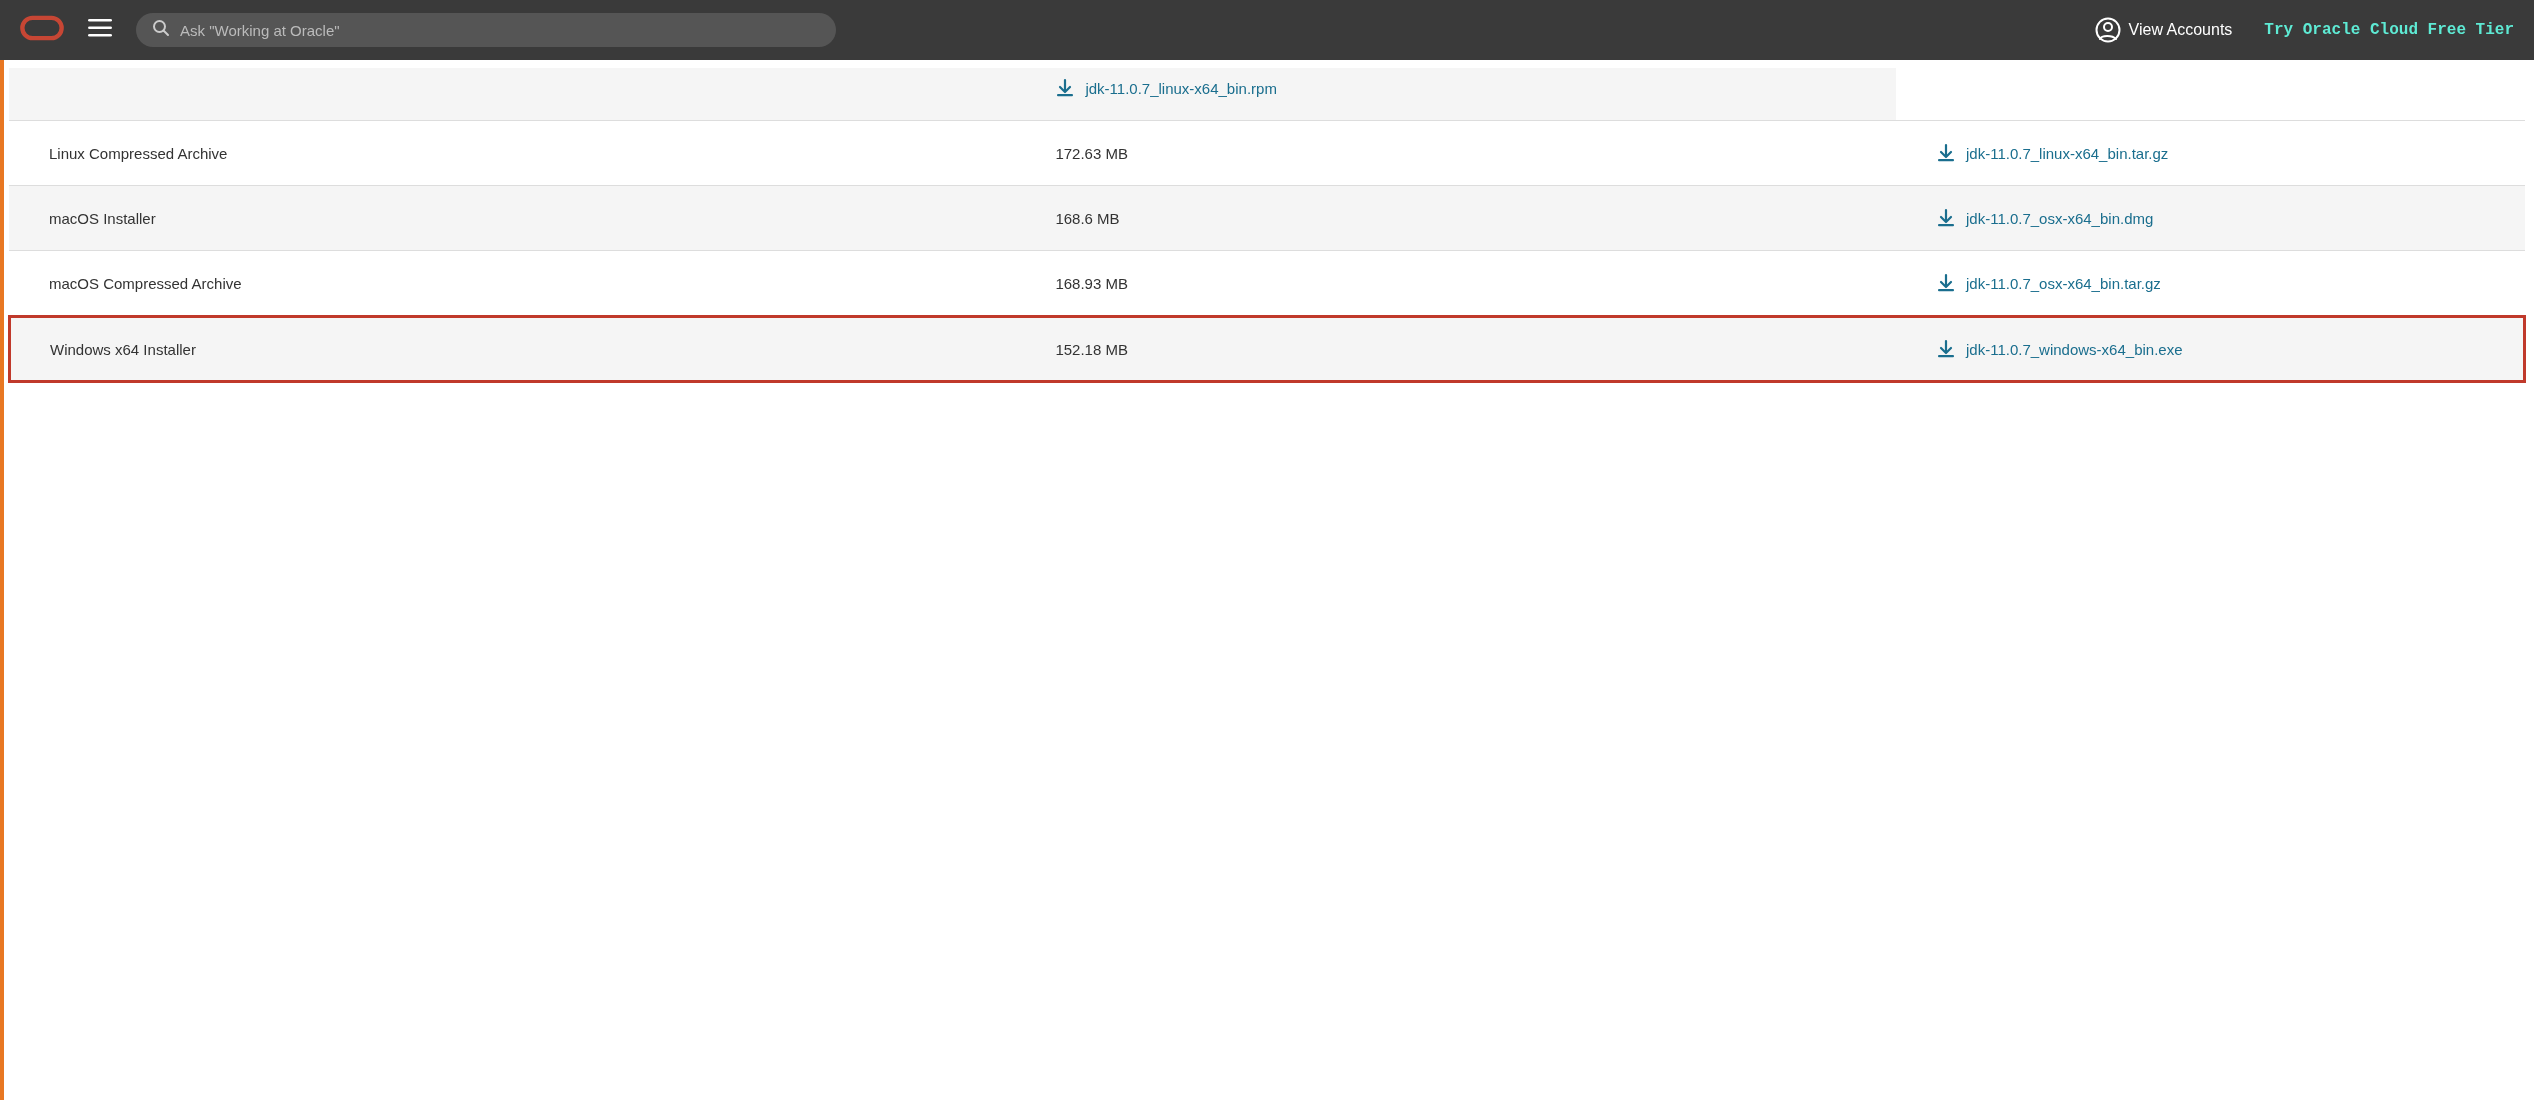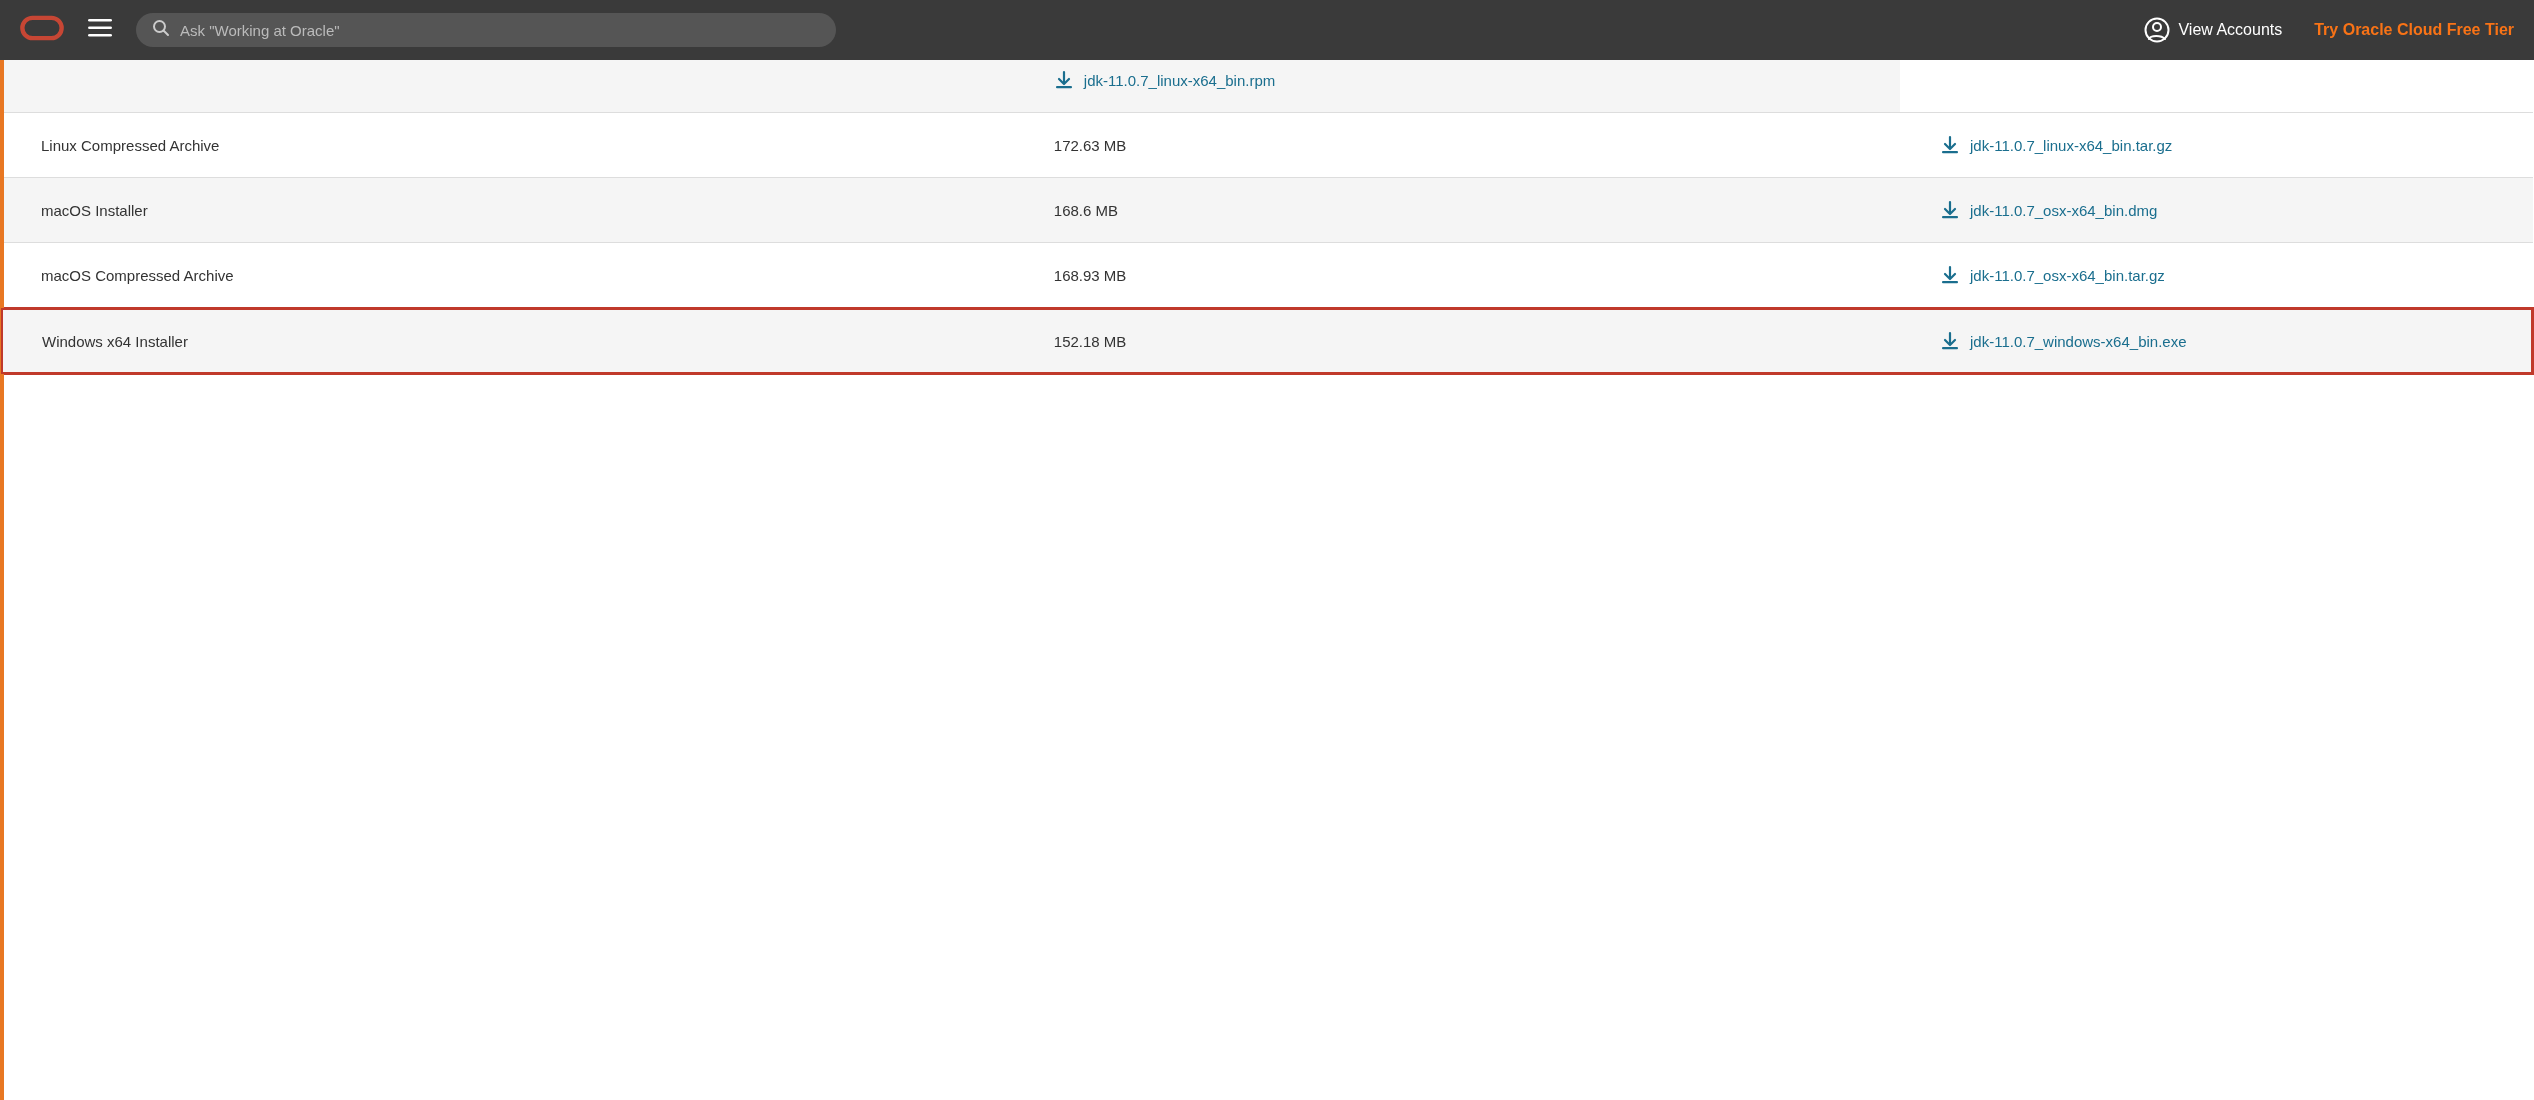--- a/index.html
+++ b/index.html
@@ -57,31 +57,32 @@
     .view-accounts {
       display: flex;
       align-items: center;
       gap: 8px;
       color: #fff;
       font-size: 16px;
       cursor: pointer;
       white-space: nowrap;
     }
     .try-oracle {
-      color: #f97316;
+      color: #5eead4;
       font-size: 16px;
       font-weight: 600;
       cursor: pointer;
       white-space: nowrap;
+      font-family: Liberation Mono, monospace;
     }
 
     
     .main-content {
       margin-top: 60px;
-      padding: 0;
+      padding: 8px;
     }
 
     
     .download-table {
       width: 100%;
       border-collapse: collapse;
     }
     .download-table tr {
       border-bottom: 1px solid #ddd;
     }

